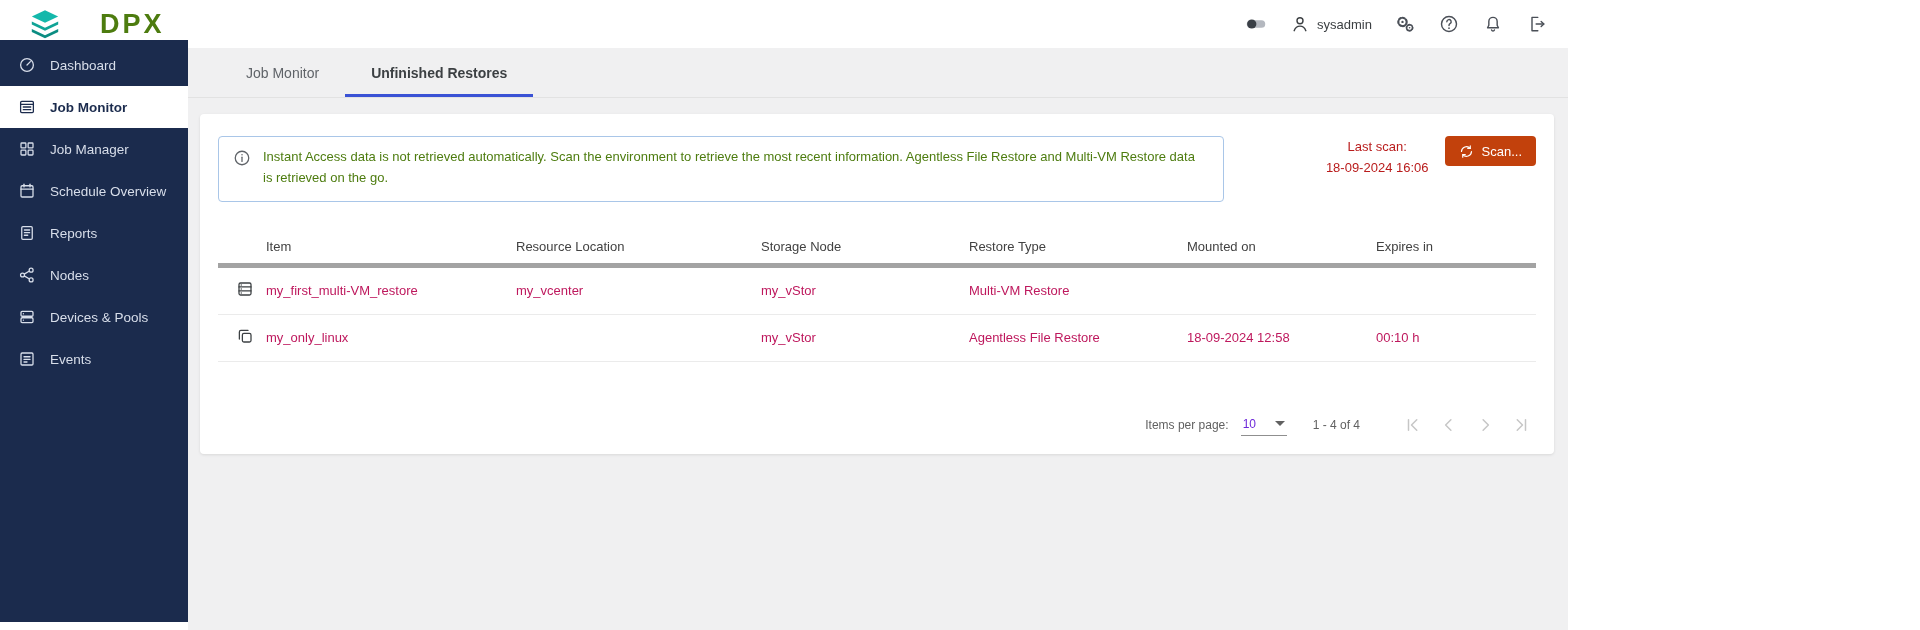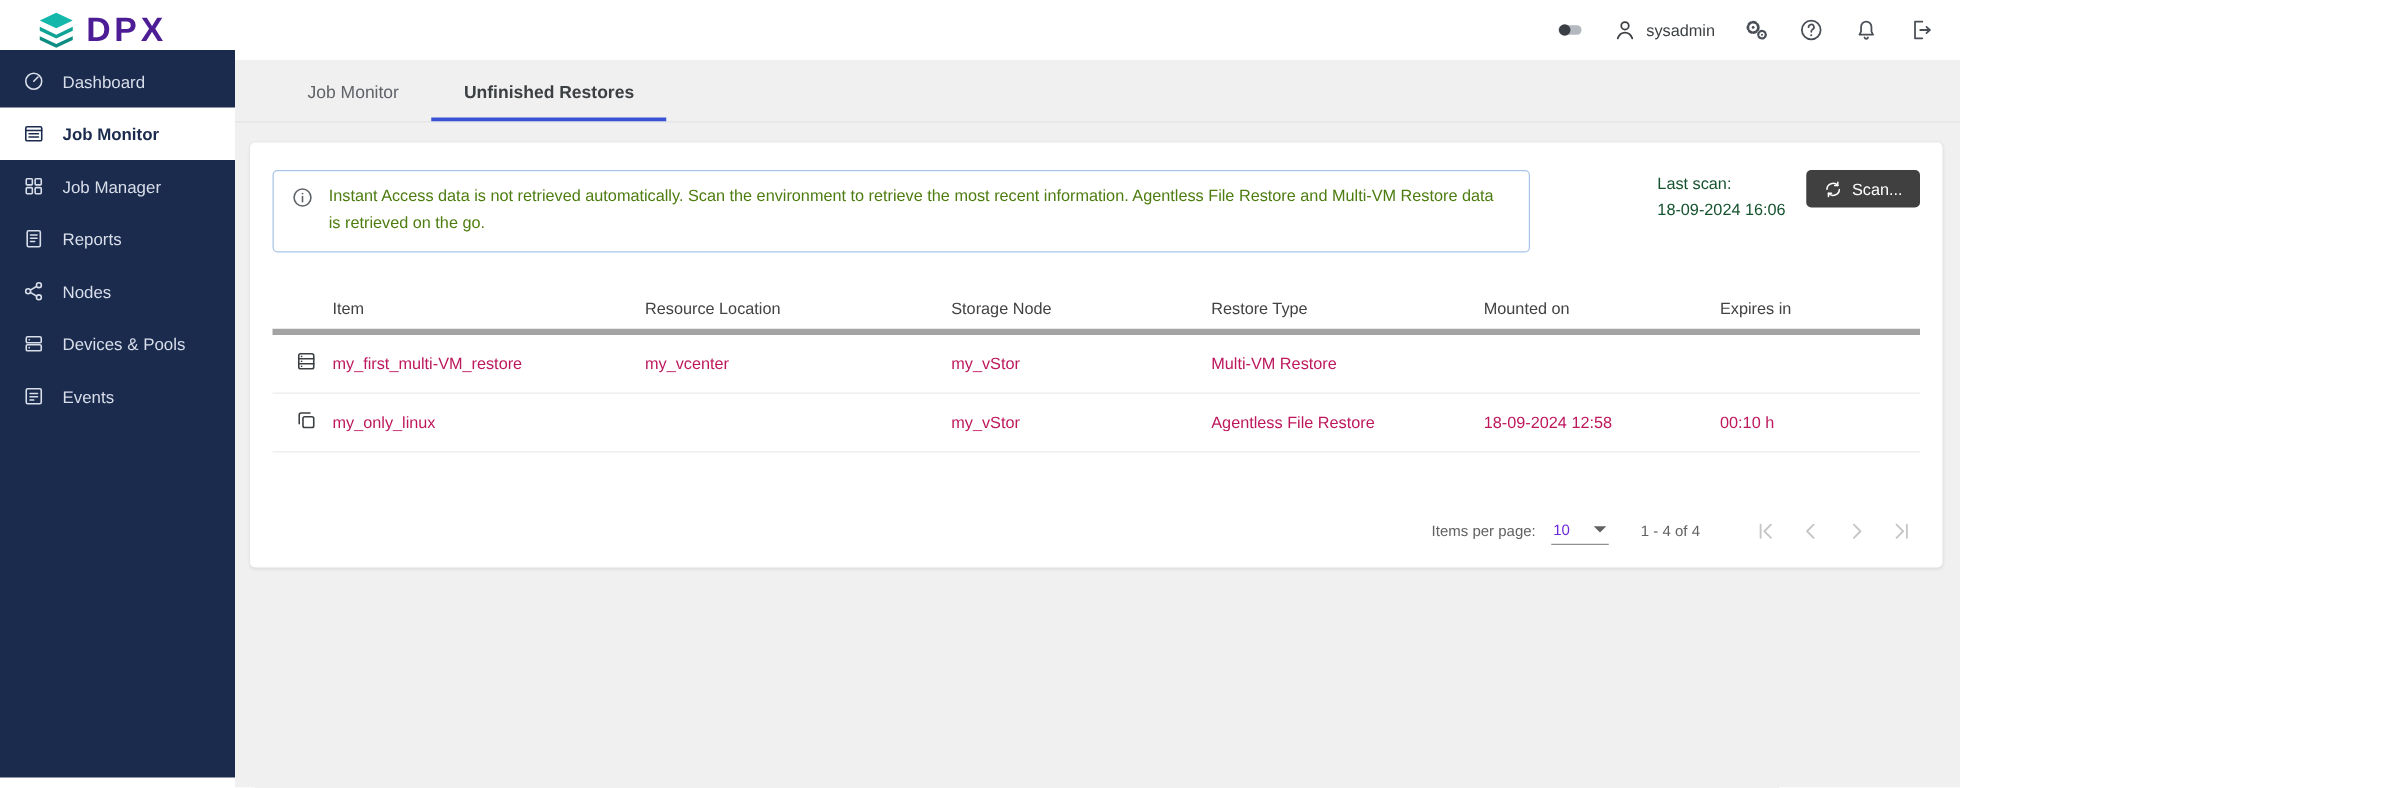--- a/index.html
+++ b/index.html
@@ -4,21 +4,21 @@
 <style>
   * { box-sizing: border-box; margin: 0; padding: 0; }
   html, body { width: 1920px; height: 630px; background: #ffffff; font-family: "Liberation Sans", sans-serif; overflow: hidden; }
   .page { position: relative; width: 1920px; height: 630px; background: #fff; }
   .app { position: relative; width: 1568px; height: 630px; background: #fff; }
 
   
   .topbar { height: 48px; display: flex; align-items: center; padding: 0 20px 0 30px; background: #fff; }
   .logo { display: flex; align-items: center; gap: 9px; }
   .logo svg { width: 30px; height: 30px; }
-  .logo-text { font-size: 27px; font-weight: 800; color: #4c1d95; letter-spacing: 3px; }
+  .logo-text { font-size: 27px; font-weight: 800; color: #4d7c0f; letter-spacing: 3px; margin-left: 31px; }
   .topbar-right { margin-left: auto; display: flex; align-items: center; gap: 22px; color: #4a4f57; }
   .tb-icon { width: 22px; height: 22px; display: inline-flex; align-items: center; justify-content: center; cursor: pointer; }
   .tb-icon svg { width: 20px; height: 20px; }
   .user { display: flex; align-items: center; gap: 6px; font-size: 13px; color: #3c4043; cursor: pointer; }
 
   
   .sidebar { position: absolute; left: 0; top: 40px; width: 188px; height: 582px; background: #1b2b4d; padding-top: 4px; }
   .side-item { height: 42px; display: flex; align-items: center; gap: 14px; padding-left: 18px; color: #d8deea; font-size: 13.5px; cursor: pointer; }
   .side-item svg { width: 18px; height: 18px; flex: none; }
   .side-item.active { background: #ffffff; color: #1b2b4d; font-weight: 700; }
@@ -33,22 +33,22 @@
   
   .card { margin: 16px 14px 0 12px; background: #fff; border-radius: 4px; height: 340px;
           box-shadow: 0 1px 3px rgba(0,0,0,0.10); display: flex; flex-direction: column;
           padding: 22px 18px 6px 18px; }
   .card-top { display: flex; align-items: flex-start; }
   .banner { flex: 0 1 1006px; border: 1px solid #a9c6e8; border-radius: 4px; display: flex; gap: 12px;
             padding: 10px 16px 12px 14px; align-items: flex-start; font-size: 13px; color: #4d7c0f; line-height: 1.6; }
   .banner-icon { margin-top: 2px; color: #5f6368; flex: none; width: 18px; height: 18px; }
   .banner-icon svg { width: 18px; height: 18px; }
   .scan-area { margin-left: auto; display: flex; align-items: flex-start; gap: 16px; padding-left: 20px; }
-  .last-scan { text-align: left; font-size: 13px; color: #14532d; line-height: 1.65; white-space: nowrap; }
-  .scan-btn { background: #404040; color: #fff; border: none; border-radius: 4px; height: 30px; padding: 0 14px;
+  .last-scan { text-align: center; font-size: 13px; color: #b91c1c; line-height: 1.65; white-space: nowrap; }
+  .scan-btn { background: #c2410c; color: #fff; border: none; border-radius: 4px; height: 30px; padding: 0 14px;
               font-size: 13px; display: flex; align-items: center; gap: 8px; cursor: pointer; font-weight: 500;
               font-family: "Liberation Sans", sans-serif; }
   .scan-btn svg { width: 15px; height: 15px; }
 
   
   .table { margin-top: 28px; }
   .trow { display: grid; grid-template-columns: 30px 250px 245px 208px 218px 189px 1fr; align-items: center; padding-left: 18px; }
   .thead { height: 38px; border-bottom: 5px solid #a3a3a3; font-size: 13px; color: #424242; font-weight: 500; }
   .tbody-row { height: 47px; border-bottom: 1px solid #ebebeb; font-size: 13px; color: #be185d; cursor: pointer; }
   .row-icon { color: #3c4043; width: 18px; height: 18px; display: inline-flex; }
@@ -149,20 +149,29 @@
         <span>Job Monitor</span>
       </div>
       <div class="side-item">
         <svg viewBox="0 0 24 24" fill="none" stroke="currentColor" stroke-width="1.7">
           <rect x="4" y="4" width="6.5" height="6.5" rx="1"></rect>
           <rect x="13.5" y="4" width="6.5" height="6.5" rx="1"></rect>
           <rect x="4" y="13.5" width="6.5" height="6.5" rx="1"></rect>
           <rect x="13.5" y="13.5" width="6.5" height="6.5" rx="1"></rect>
         </svg>
         <span>Job Manager</span>
+      </div>
+      <div class="side-item">
+        <svg viewBox="0 0 24 24" fill="none" stroke="currentColor" stroke-width="1.7" stroke-linecap="round">
+          <rect x="4" y="5" width="16" height="15" rx="1.5"></rect>
+          <line x1="4" y1="9.5" x2="20" y2="9.5"></line>
+          <line x1="8" y1="3" x2="8" y2="6.5"></line>
+          <line x1="16" y1="3" x2="16" y2="6.5"></line>
+        </svg>
+        <span>Schedule Overview</span>
       </div>
       <div class="side-item">
         <svg viewBox="0 0 24 24" fill="none" stroke="currentColor" stroke-width="1.7" stroke-linecap="round">
           <rect x="5" y="3.5" width="14" height="17" rx="1.5"></rect>
           <line x1="8.5" y1="8" x2="15.5" y2="8"></line>
           <line x1="8.5" y1="11.5" x2="15.5" y2="11.5"></line>
           <line x1="8.5" y1="15" x2="13" y2="15"></line>
         </svg>
         <span>Reports</span>
       </div>

